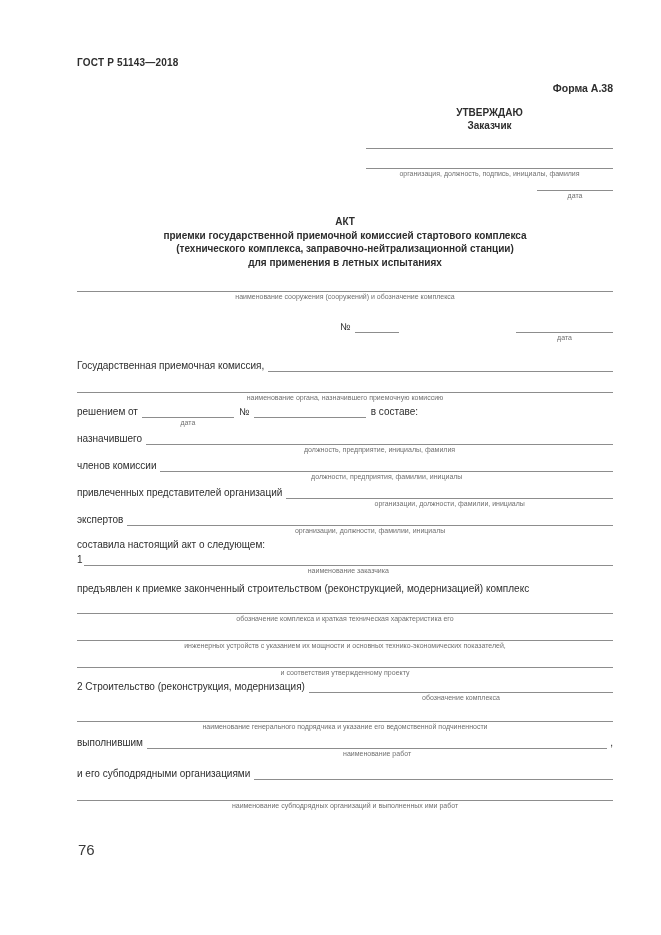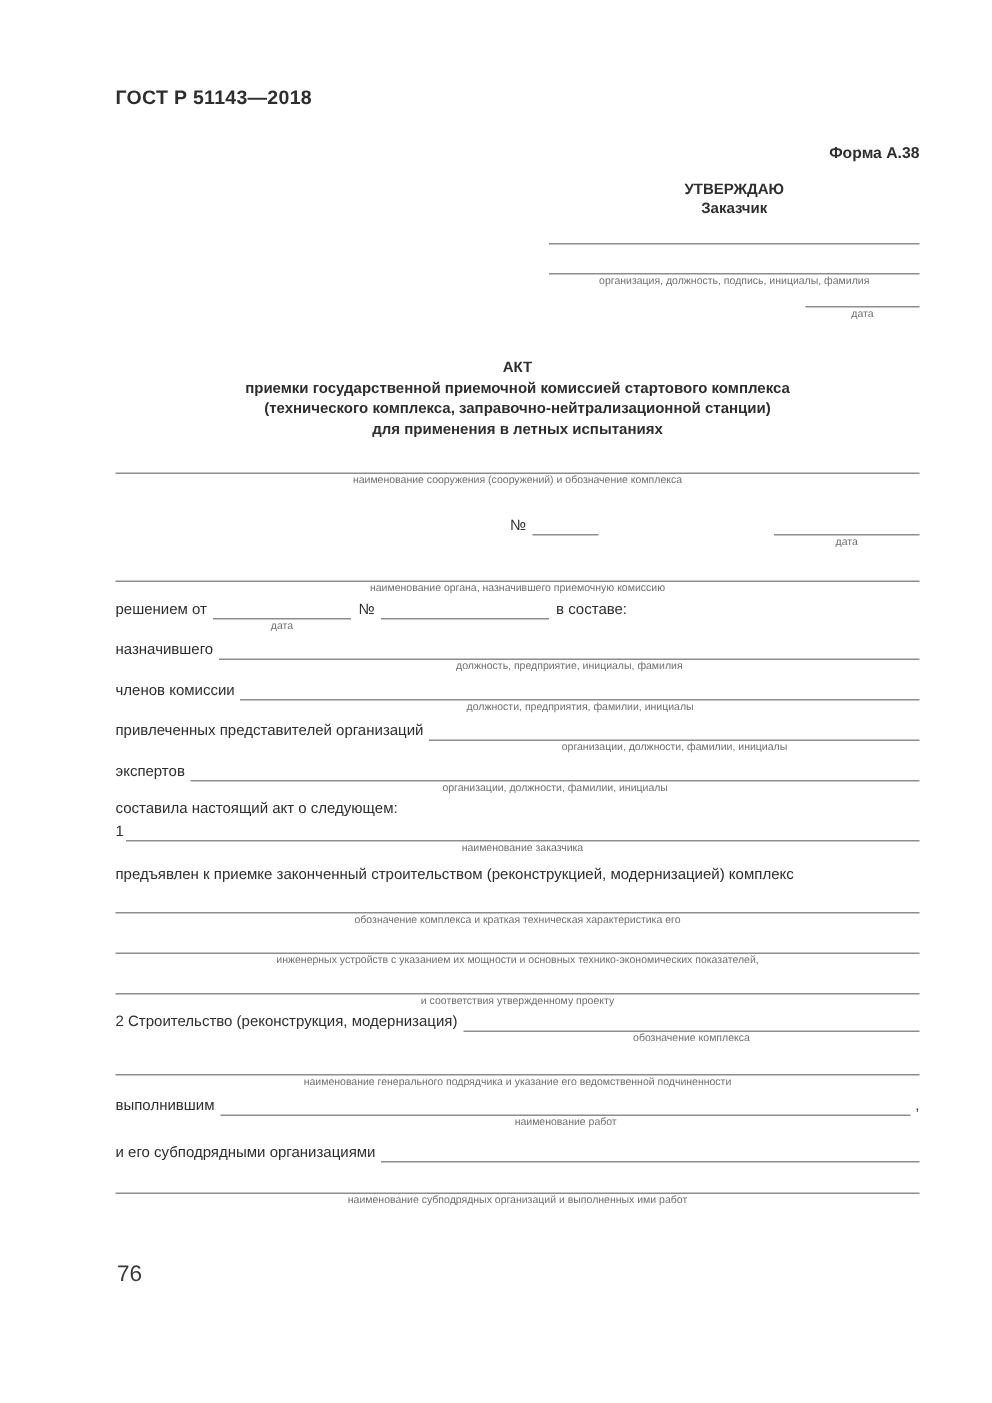--- a/index.html
+++ b/index.html
@@ -8,24 +8,24 @@
     width:661px;height:935px;
     box-sizing:border-box;
     background:#ffffff;
     padding:57px 48px 0 77px;
     font-family:"Liberation Sans","DejaVu Sans",sans-serif;
     font-size:10px;
     color:#2e2e2e;
     overflow:hidden;
   }
   p{margin:0;line-height:13px;}
-  .gost{font-weight:bold;font-size:13px;letter-spacing:.2px;}
+  .gost{font-weight:bold;font-size:10px;letter-spacing:.2px;}
   .form-label{text-align:right;font-weight:bold;font-size:10.5px;}
   .mt2{margin-top:2px}.mt4{margin-top:4px}.mt6{margin-top:6px}.mt8{margin-top:8px}
-  .mt10{margin-top:10px}.mt12{margin-top:12px}.mt14{margin-top:24px}
+  .mt10{margin-top:10px}.mt12{margin-top:12px}.mt14{margin-top:14px}
   .mt16{margin-top:16px}.mt18{margin-top:18px}
 
   .approval{width:247px;margin-left:auto;}
   .app-title{text-align:center;font-weight:bold;line-height:13px;}
   .sig1{height:16px;border-bottom:1px solid #8d8d8d;}
   .sig2{height:19px;border-bottom:1px solid #8d8d8d;}
   .cap{display:block;font-size:7px;color:#707070;text-align:center;line-height:10px;height:10px;overflow:hidden;white-space:nowrap;}
   .dateline{width:76px;margin-left:auto;height:9px;border-bottom:1px solid #8d8d8d;margin-top:2px;}
   .datecap{width:76px;margin-left:auto;}
 
@@ -84,20 +84,26 @@
     <span class="blank44 pb">
         <span class="line"></span>
       </span>
     <span class="push"></span>
     <span class="dategrp">
       <span class="line"></span>
       <span class="cap">дата</span>
     </span>
   </div>
 
+  <div class="row mt16">
+    <span class="lbl">Государственная приемочная комиссия,</span>
+    <span class="fill">
+        <span class="line"></span>
+      </span>
+  </div>
 
   <div class="row mt8">
     <span class="fill">
       <span class="line"></span>
       <span class="cap">наименование органа, назначившего приемочную комиссию</span>
     </span>
   </div>
 
   <div class="row mt2">
     <span class="lbl pb">решением от</span>

